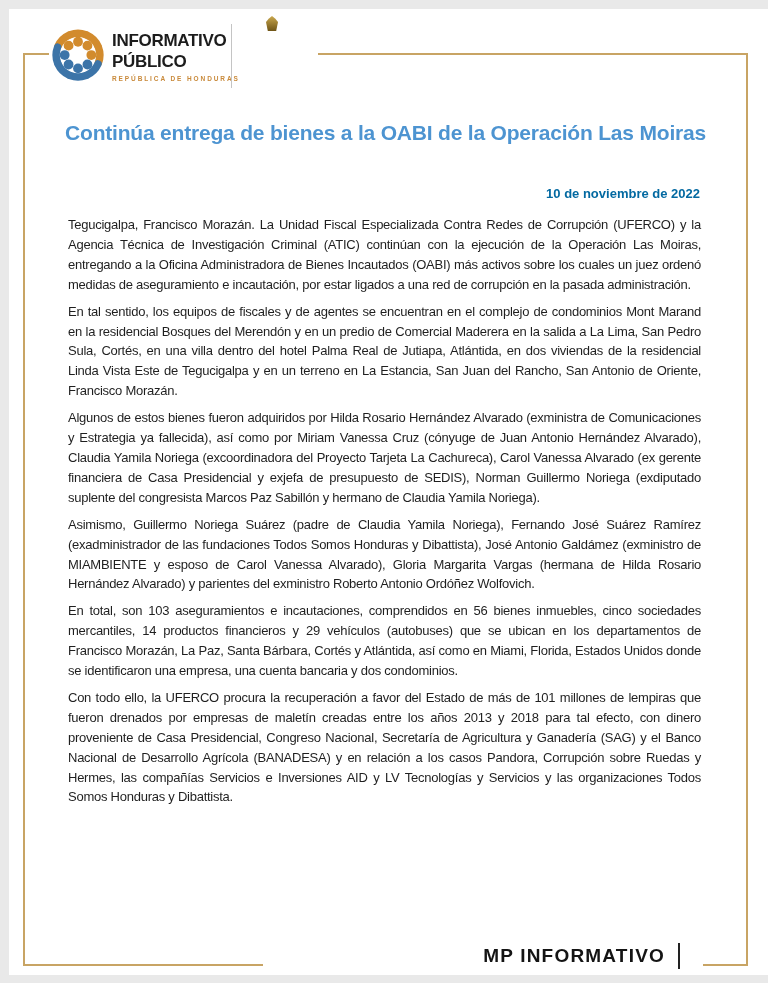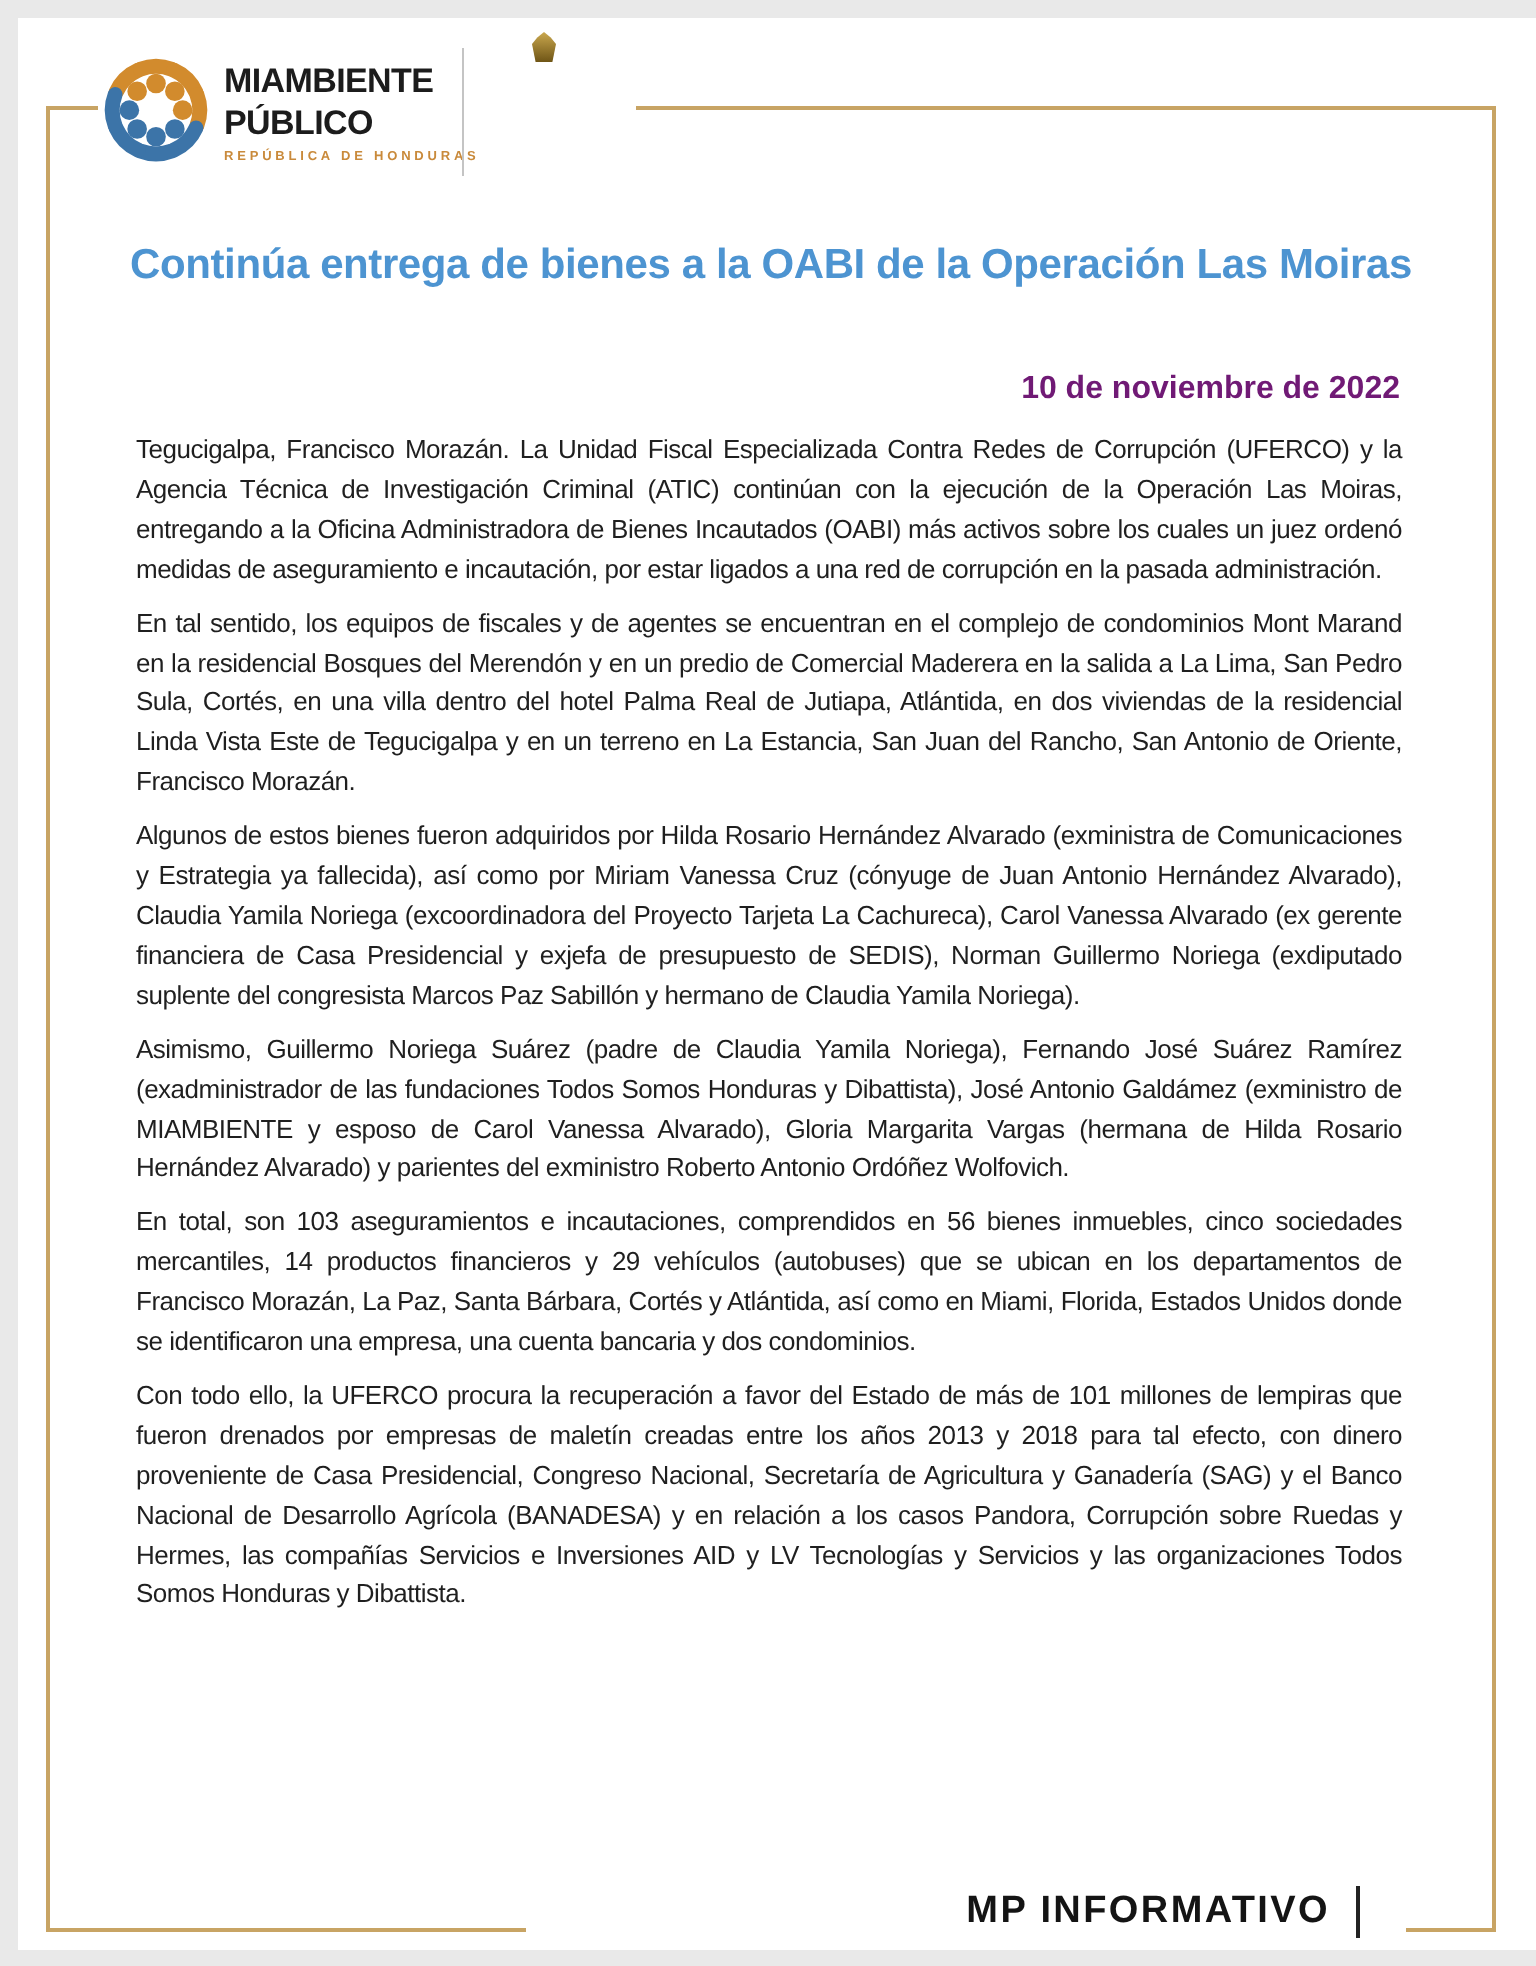--- a/index.html
+++ b/index.html
@@ -44,21 +44,21 @@
   .atic-inner{position:absolute;left:9px;top:9px;width:46px;height:46px;border-radius:50%;
     background:#fdfaf0;box-shadow:inset 0 0 0 2px #c3a045, inset 0 0 0 3px #8a6a1f;
     display:flex;flex-direction:column;align-items:center;justify-content:center;gap:2px;}
   .atic-micro{width:26px;height:3px;
     background:repeating-linear-gradient(90deg,#9a7a22 0 2px,transparent 2px 3.4px);}
   .atic-micro.bottom{width:20px;}
   .atic-label{font-weight:700;font-size:12px;letter-spacing:1px;color:#141414;line-height:12px;}
 
   .article-title{position:absolute;left:23px;top:121px;width:725px;text-align:center;
     font-weight:700;font-size:21px;color:var(--title-blue);z-index:2;letter-spacing:-0.2px;}
-  .article-date{position:absolute;right:68px;top:186px;font-weight:700;font-size:16px;color:#701a75;z-index:2;}
+  .article-date{position:absolute;right:68px;top:186px;font-weight:700;font-size:13px;color:#0369a1;z-index:2;}
 
   .article-body{position:absolute;left:68px;top:203px;width:633px;z-index:2;margin-top:12px;}
   .article-body p{font-size:13px;line-height:19.9px;letter-spacing:-0.25px;
     color:var(--body-ink);text-align:justify;margin-bottom:7px;}
 
   .footer{position:absolute;left:280px;top:943px;width:400px;z-index:3;
     display:flex;align-items:center;justify-content:flex-end;gap:13px;}
   .footer-label{font-weight:700;font-size:19px;letter-spacing:1.2px;color:#141414;white-space:nowrap;}
   .footer-divider{width:2px;height:26px;background:#222;}
 </style>
@@ -107,21 +107,21 @@
         <circle cx="30" cy="18.5" r="4.6" fill="#3C74A8"></circle>
         <path d="M22.65 11.86 A20.5 20.5 0 0 1 37.35 11.86" stroke="#3C74A8" stroke-width="7" fill="none" stroke-linecap="round"></path>
       </g>
     <g transform="rotate(270,30,31)">
         <circle cx="30" cy="18.5" r="4.6" fill="#3C74A8"></circle>
         <path d="M22.65 11.86 A20.5 20.5 0 0 1 37.35 11.86" stroke="#3C74A8" stroke-width="7" fill="none" stroke-linecap="round"></path>
       </g>
   </svg>
 
   <div class="org-text">
-    <div class="org-line">MIAMBIENTE</div>
+    <div class="org-line">INFORMATIVO</div>
     <div class="org-line">PÚBLICO</div>
     <div class="org-sub">REPÚBLICA DE HONDURAS</div>
   </div>
 
   <div class="logo-divider"></div>
 
   <div class="atic-badge">
     <div class="atic-crest"></div>
   </div>
 </div>

